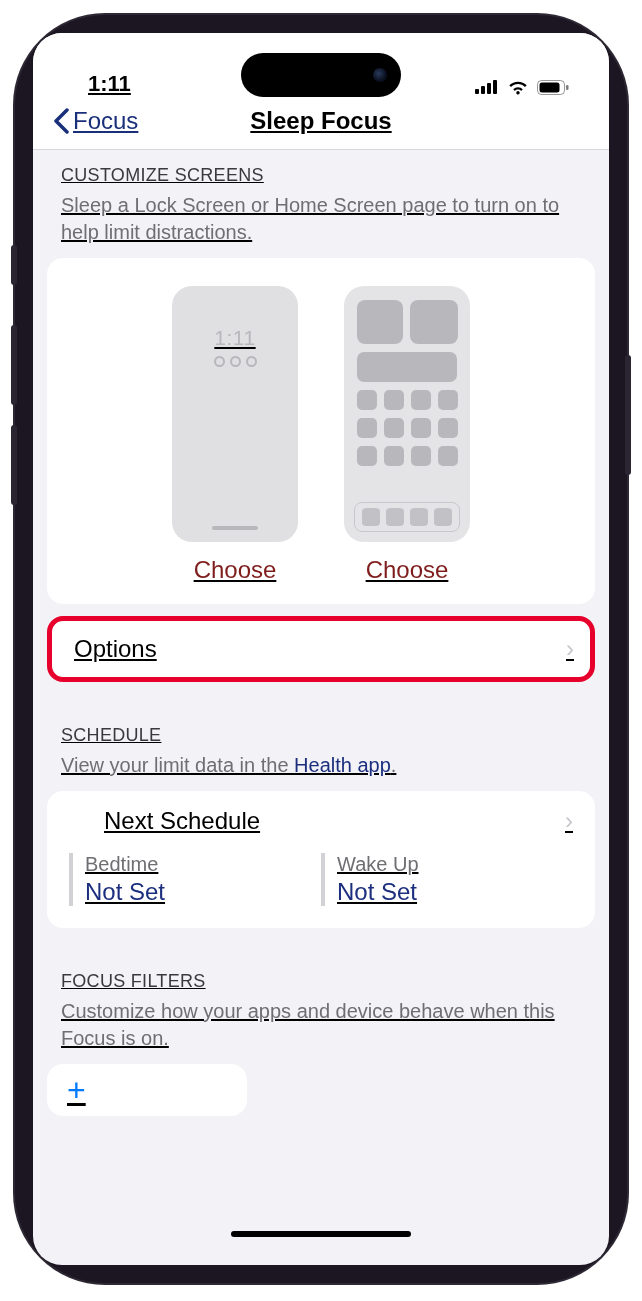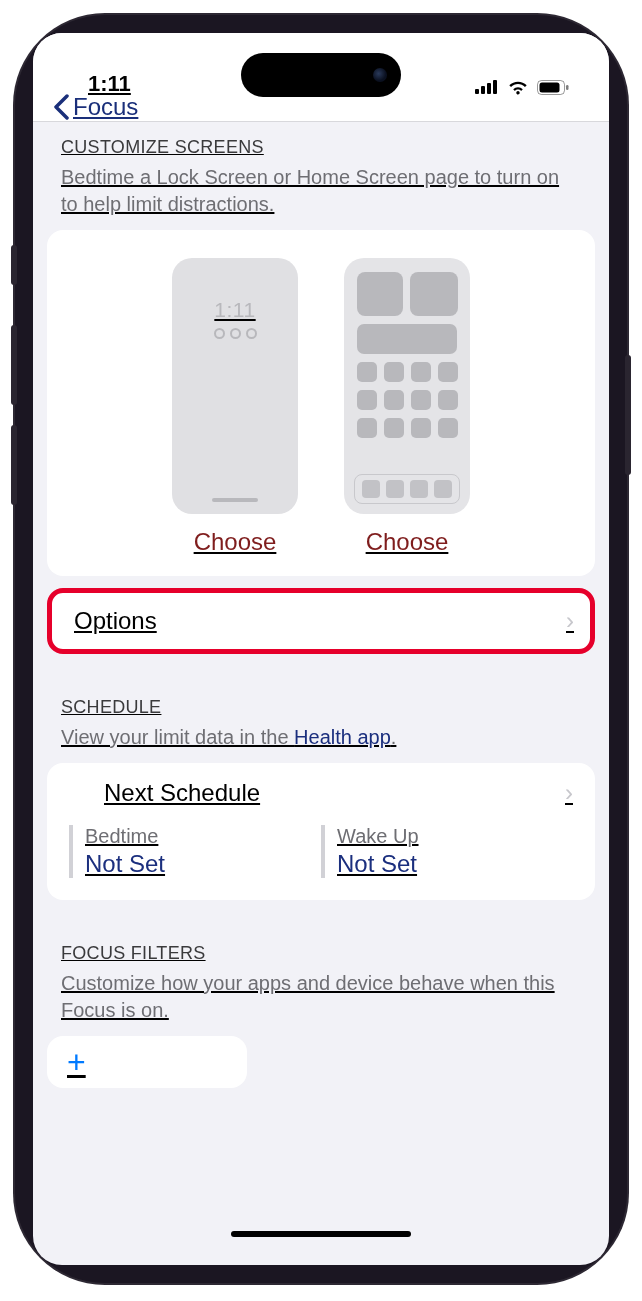--- a/index.html
+++ b/index.html
@@ -262,26 +262,27 @@
       </div>
     </div>
 
     <div class="nav-bar">
       <div class="back">
         <svg width="16" height="26" viewBox="0 0 16 26">
             <path d="M14 2 L3 13 L14 24" stroke="#1a2f7a" stroke-width="3.5" fill="none" stroke-linecap="round" stroke-linejoin="round"></path>
           </svg>
         <span class="back-label">Focus</span>
       </div>
+      <div class="nav-title">Sleep Focus</div>
     </div>
 
     <div class="content">
 
       <div class="section-header">Customize Screens</div>
-      <div class="section-sub">Bedtime a Lock Screen or Home Screen page to turn on to help limit distractions.</div>
+      <div class="section-sub">Sleep a Lock Screen or Home Screen page to turn on to help limit distractions.</div>
 
       <div class="card screens-card">
         <div class="screen-col">
           <div class="mini-phone lock">
             <div class="clock">1:11</div>
             <div class="dots">
                 <span></span>
                 <span></span>
                 <span></span>
               </div>

